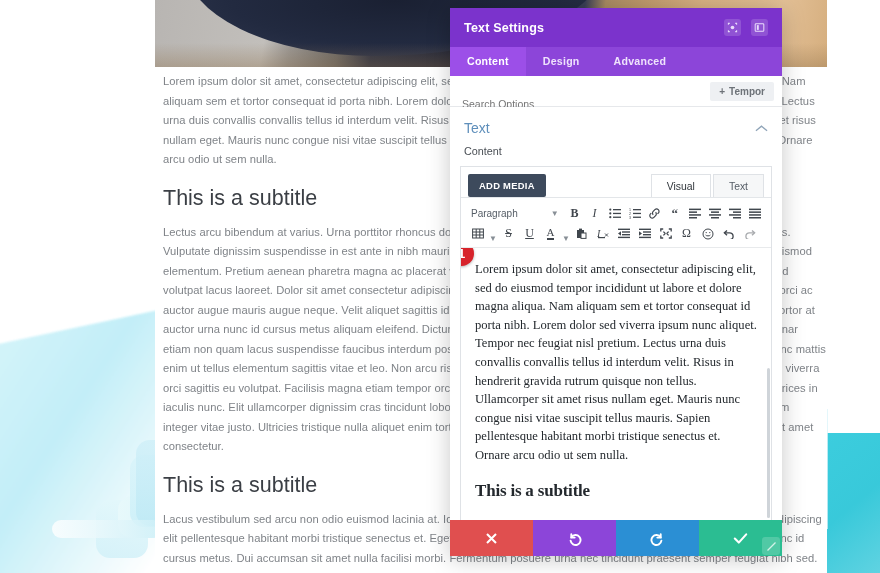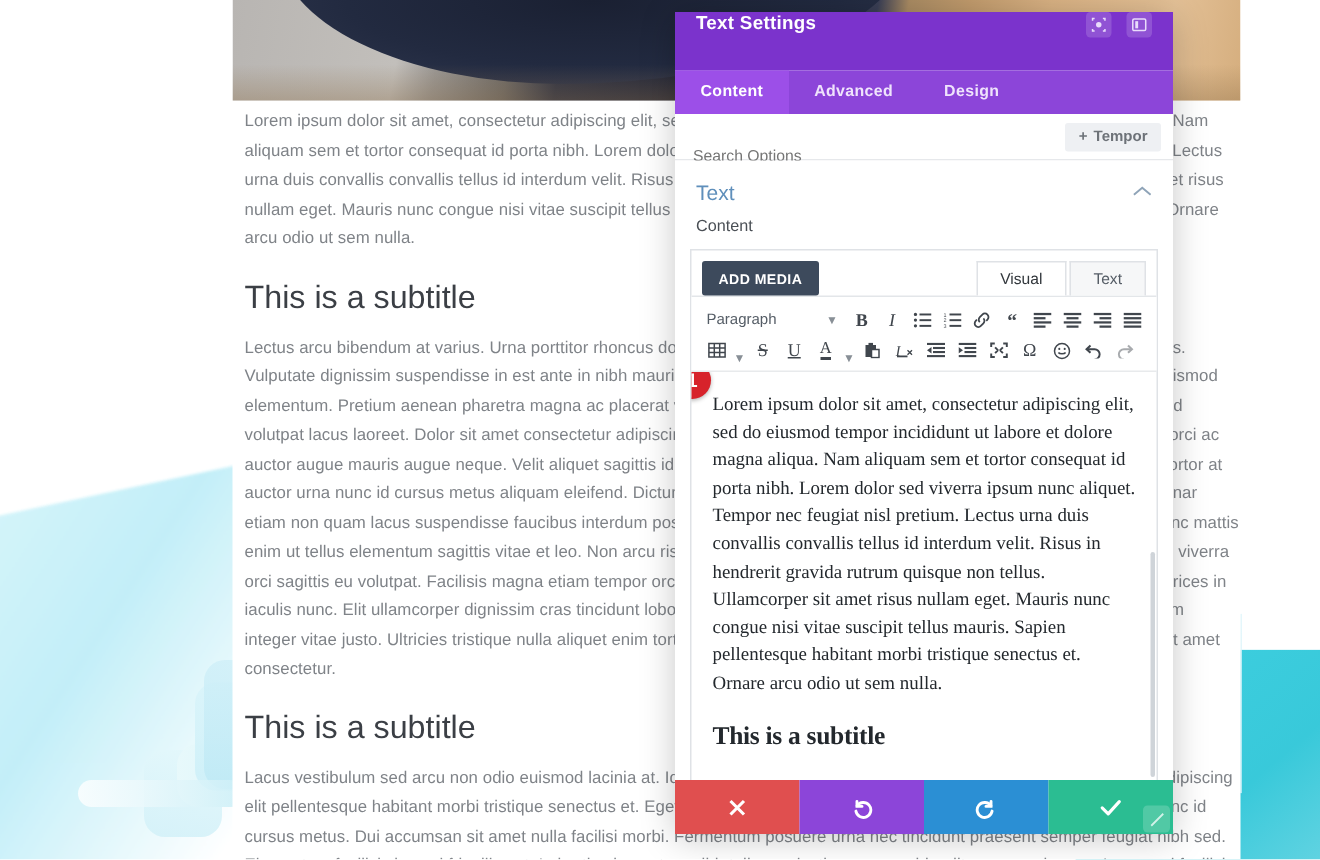--- a/index.html
+++ b/index.html
@@ -93,21 +93,21 @@
   .modal {
     position: absolute; left: 450px; top: 8px; width: 332px; height: 548px;
     background: #fff;
     box-shadow: 0 3px 22px rgba(0,0,0,.22);
     z-index: 20;
     display: flex; flex-direction: column;
     font-family: "Liberation Sans", sans-serif;
   }
   .modal-header {
     height: 39px; background: #7b33cc;
-    display: flex; align-items: flex-start; padding: 0 14px;
+    display: flex; align-items: center; padding: 0 14px;
     flex: 0 0 auto;
   }
   .modal-title { color: #fff; font-size: 12.5px; font-weight: bold; letter-spacing:.2px; }
   .header-icons { margin-left:auto; display: flex; gap: 10px; align-items:center;}
   .hicon {
     width: 17px; height: 17px; border-radius: 3px;
     background: rgba(255,255,255,.16);
     display:flex; align-items:center; justify-content:center;
     color:#e6d5fa;
   }
@@ -268,22 +268,22 @@
           <svg width="11" height="11" viewBox="0 0 12 12" fill="none" stroke="#e9dcfb" stroke-width="1.1">
             <rect x="1.3" y="1.8" width="9.4" height="8.4" rx="1"></rect>
             <rect x="3.1" y="3.4" width="2.1" height="5.2" fill="#e9dcfb" stroke="none"></rect>
           </svg>
         </span>
       </span>
     </div>
 
     <div class="tabs">
       <div class="tab active">Content</div>
+      <div class="tab">Design</div>
       <div class="tab">Advanced</div>
-      <div class="tab">Design</div>
     </div>
 
     <div class="searchbar">
       <input class="search-input" type="text" placeholder="Search Options" style="">
       <span class="filter-btn">
         <span>+</span>
         <span>Tempor</span>
       </span>
     </div>
 

